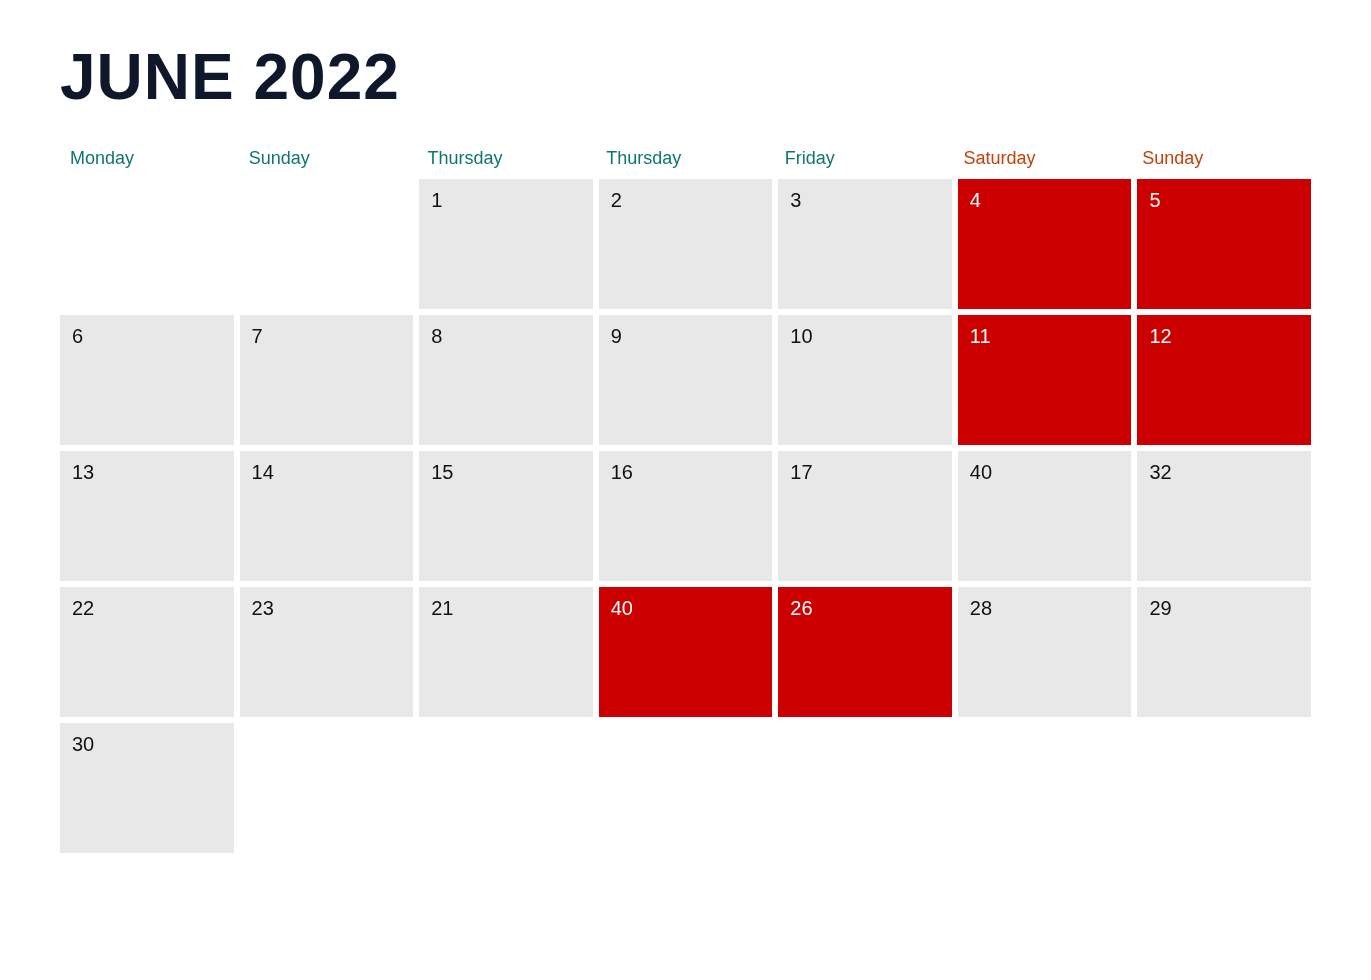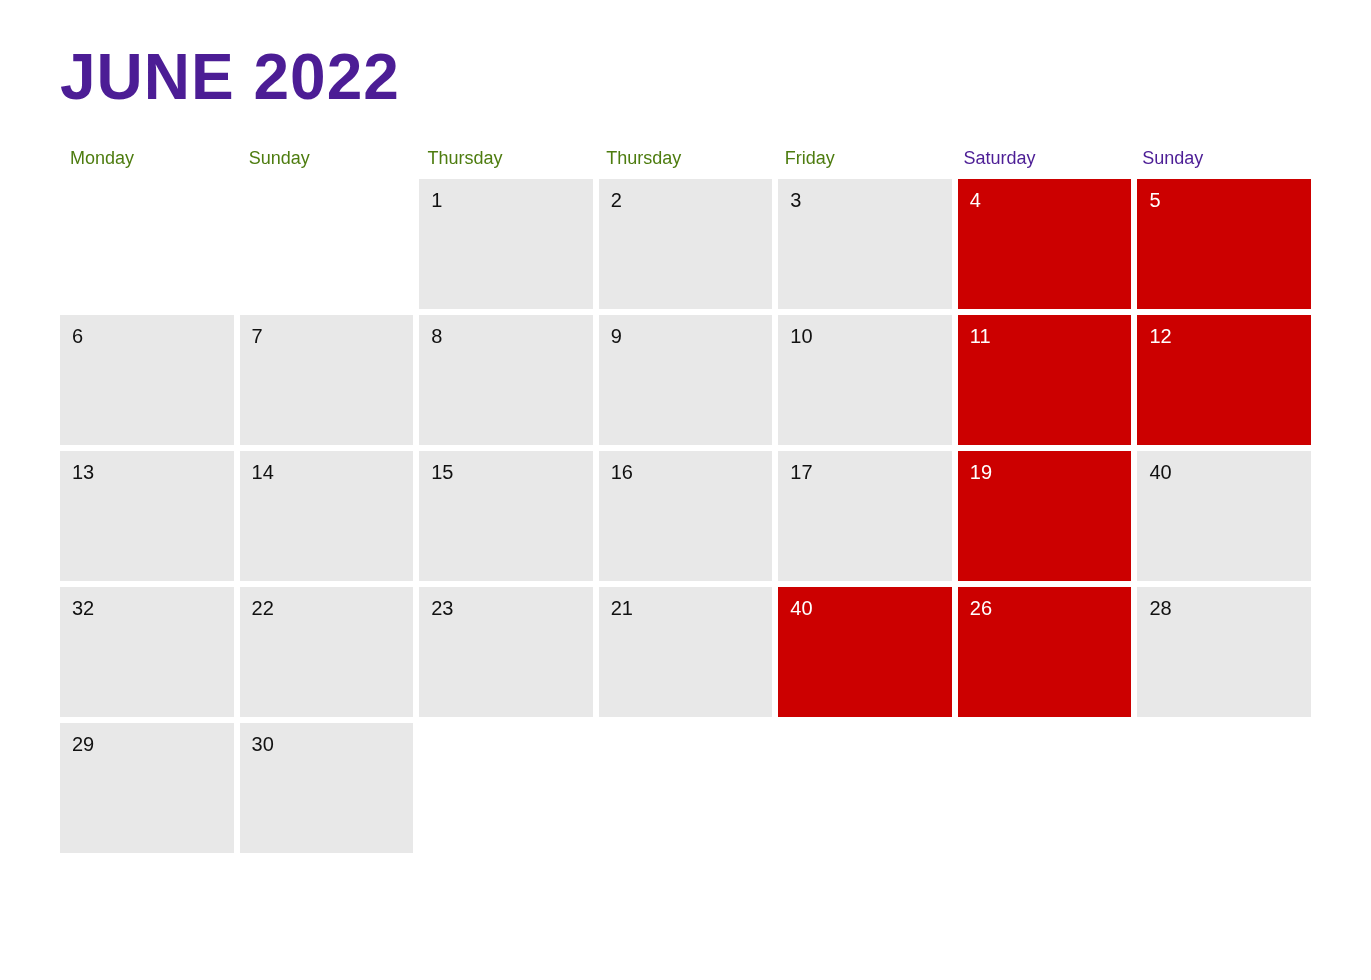--- a/index.html
+++ b/index.html
@@ -6,41 +6,41 @@
     body {
       background: #fff;
       font-family: Arial, Helvetica, sans-serif;
       padding: 40px 60px;
       width: 1371px;
       min-height: 980px;
     }
     .title {
       font-size: 64px;
       font-weight: 900;
-      color: #4c1d95;
+      color: #0f172a;
       margin-bottom: 30px;
       letter-spacing: 1px;
     }
     .calendar {
       width: 100%;
     }
     .header-row {
       display: grid;
       grid-template-columns: repeat(7, 1fr);
       margin-bottom: 6px;
     }
     .header-cell {
       text-align: left;
       font-size: 18px;
       font-weight: 400;
-      color: #4d7c0f;
+      color: #0f766e;
       padding: 4px 10px;
     }
     .header-cell.weekend {
-      color: #4c1d95;
+      color: #c2410c;
     }
     .grid {
       display: grid;
       grid-template-columns: repeat(7, 1fr);
       gap: 6px;
     }
     .day-cell {
       background: #e8e8e8;
       min-height: 130px;
       padding: 10px 12px;
@@ -123,23 +123,20 @@
       </div>
       <div class="day-cell">
         <span class="day-num">15</span>
       </div>
       <div class="day-cell">
         <span class="day-num">16</span>
       </div>
       <div class="day-cell">
         <span class="day-num">17</span>
       </div>
-      <div class="day-cell weekend">
-        <span class="day-num">19</span>
-      </div>
       <div class="day-cell">
         <span class="day-num">40</span>
       </div>
       <div class="day-cell">
         <span class="day-num">32</span>
       </div>
       <div class="day-cell">
         <span class="day-num">22</span>
       </div>
       <div class="day-cell">

